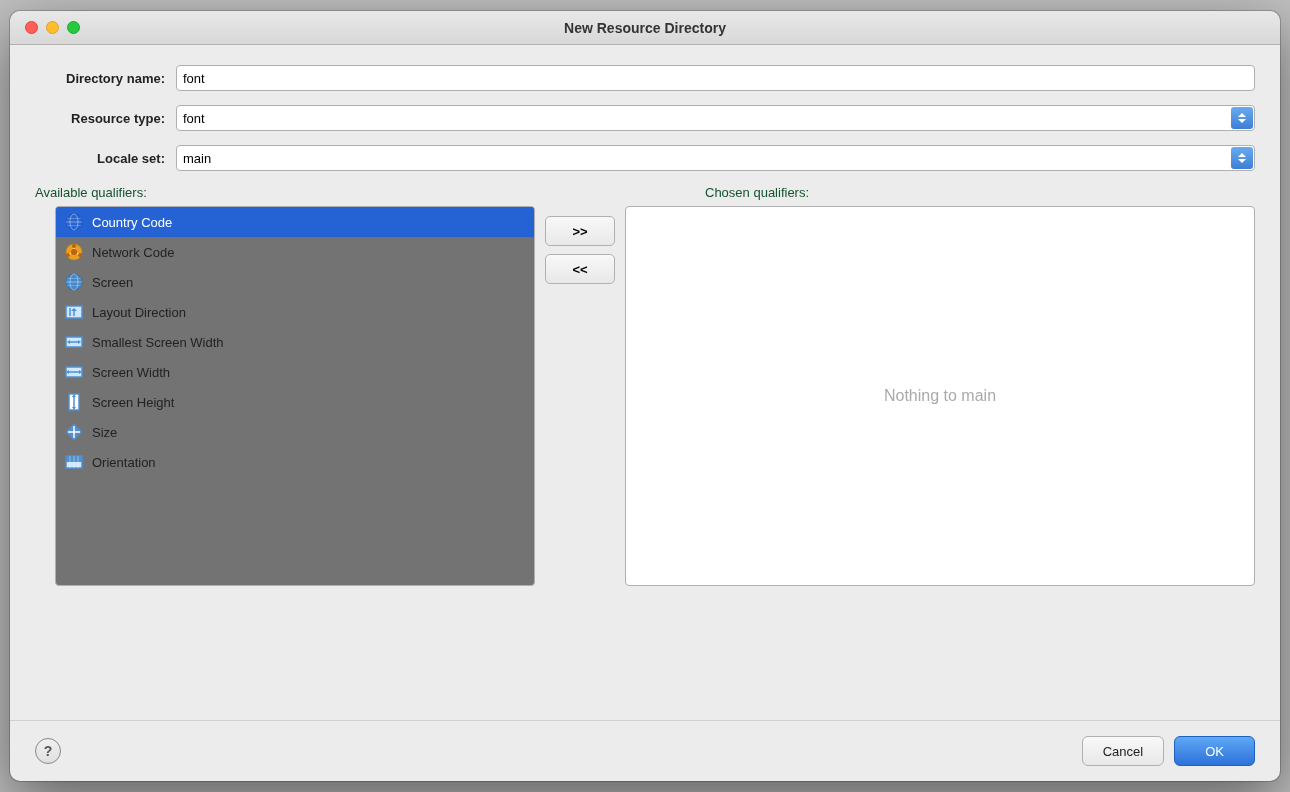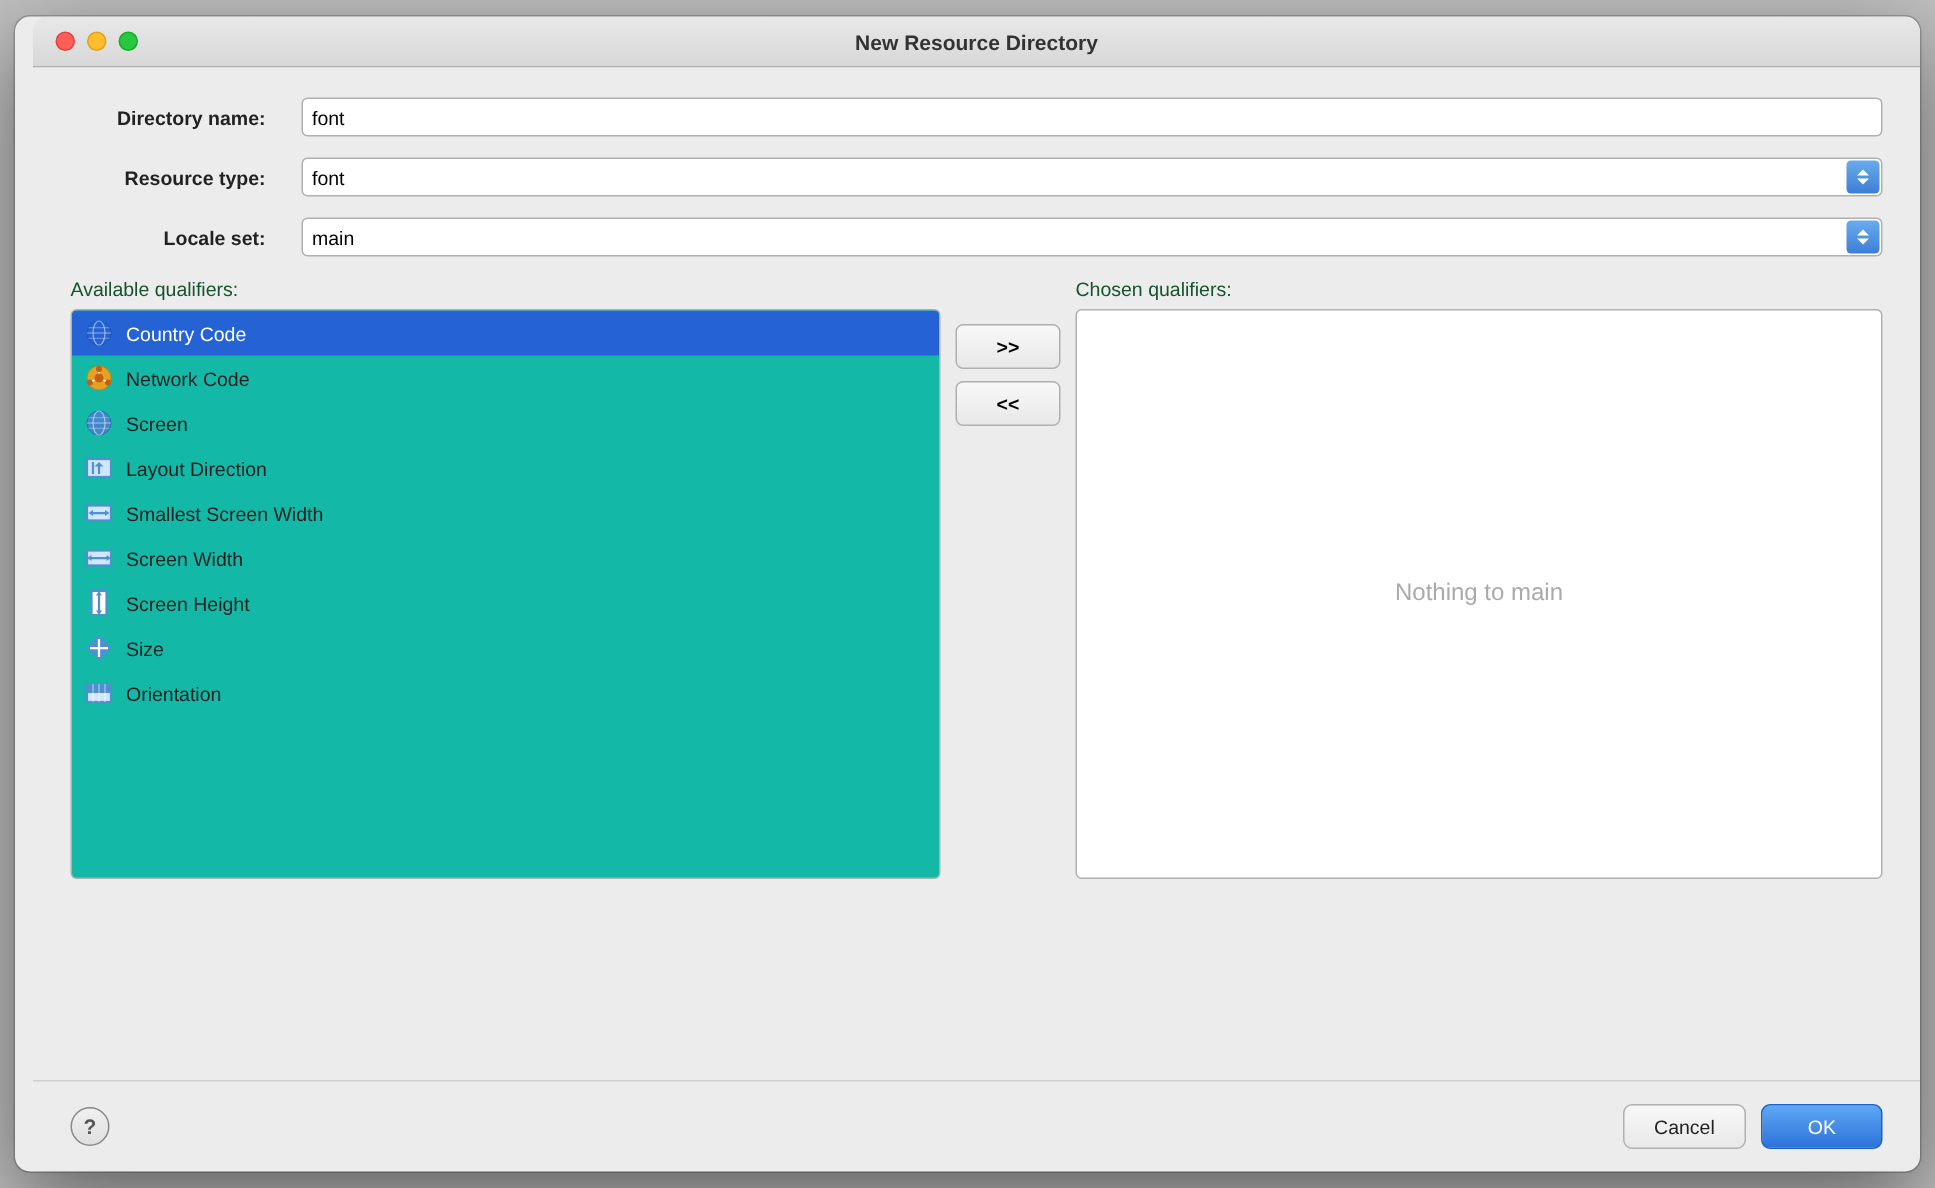--- a/index.html
+++ b/index.html
@@ -17,21 +17,20 @@
 
     .dialog {
       background: #ececec;
       border-radius: 10px;
       box-shadow: 0 20px 60px rgba(0,0,0,0.5), 0 0 0 1px rgba(0,0,0,0.2);
       width: 1270px;
       min-height: 770px;
       display: flex;
       flex-direction: column;
       overflow: hidden;
-      padding-left: 12px;
     }
 
     .title-bar {
       background: linear-gradient(to bottom, #e8e8e8, #d8d8d8);
       border-bottom: 1px solid #b0b0b0;
       padding: 10px 15px;
       display: flex;
       align-items: center;
       position: relative;
       border-radius: 10px 10px 0 0;
@@ -68,21 +67,21 @@
       padding: 20px 25px;
       flex: 1;
       display: flex;
       flex-direction: column;
       gap: 14px;
     }
 
     .form-row {
       display: flex;
       align-items: center;
-      gap: 24px;
+      gap: 11px;
     }
 
     .form-label {
       font-size: 13px;
       font-weight: 600;
       color: #222;
       min-width: 130px;
       text-align: right;
     }
 
@@ -182,26 +181,27 @@
     }
 
     .qualifiers-main {
       display: flex;
       gap: 0;
       flex: 1;
       align-items: flex-start;
     }
 
     .qualifiers-list {
-      width: 580px;
+      width: 480px;
       border: 1px solid #b0b0b0;
       border-radius: 4px;
-      background: #14b8a6;
+      background: #737373;
       overflow-y: auto;
       min-height: 380px;
+      margin-left: 20px;
     }
 
     .qualifier-item {
       display: flex;
       align-items: center;
       padding: 5px 8px;
       gap: 8px;
       cursor: pointer;
       font-size: 13px;
       color: #222;

